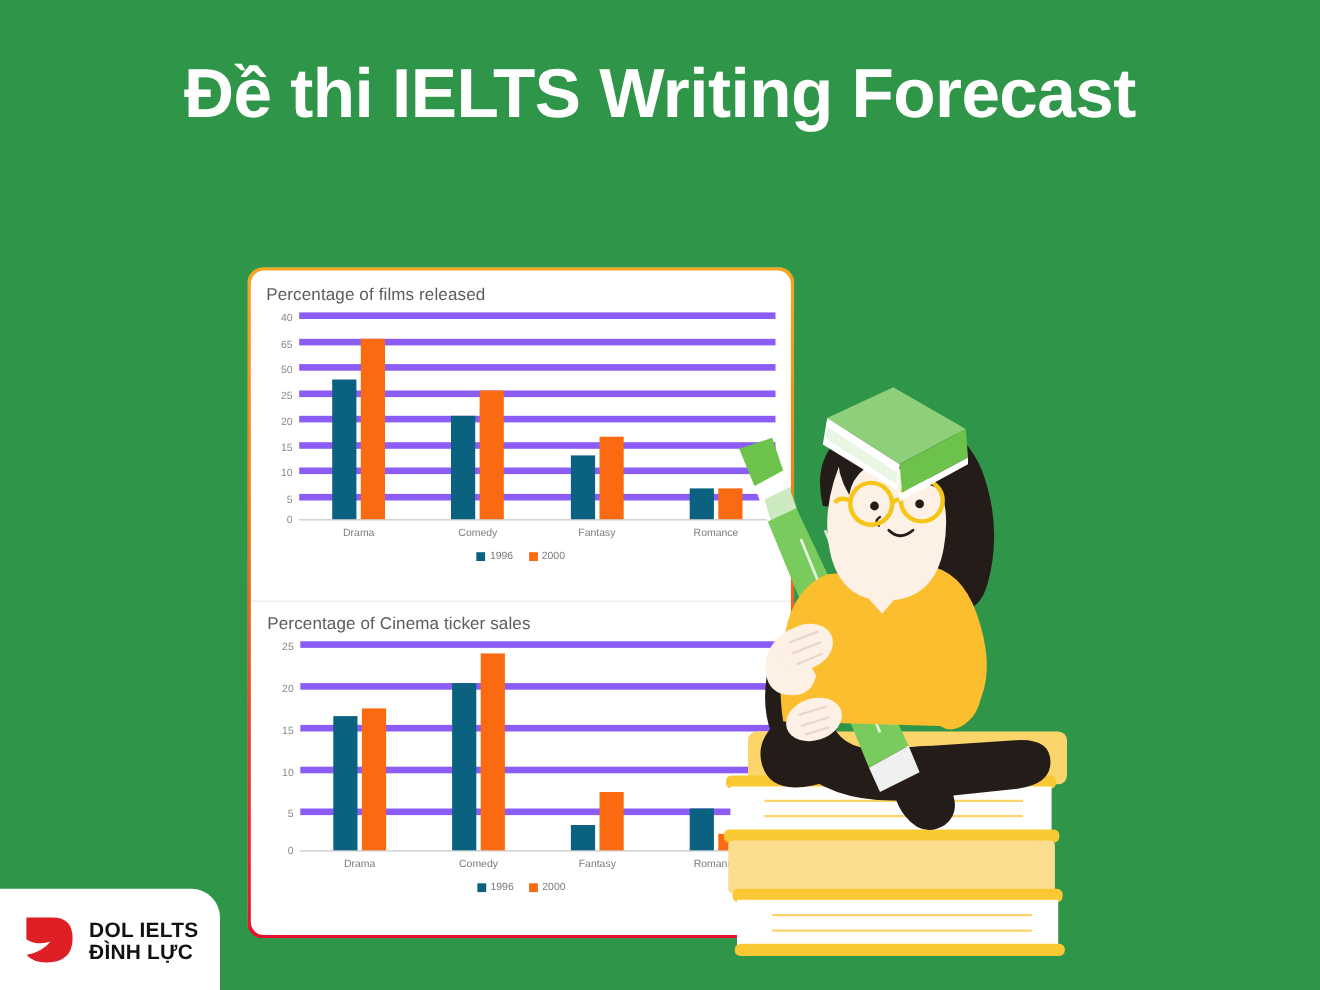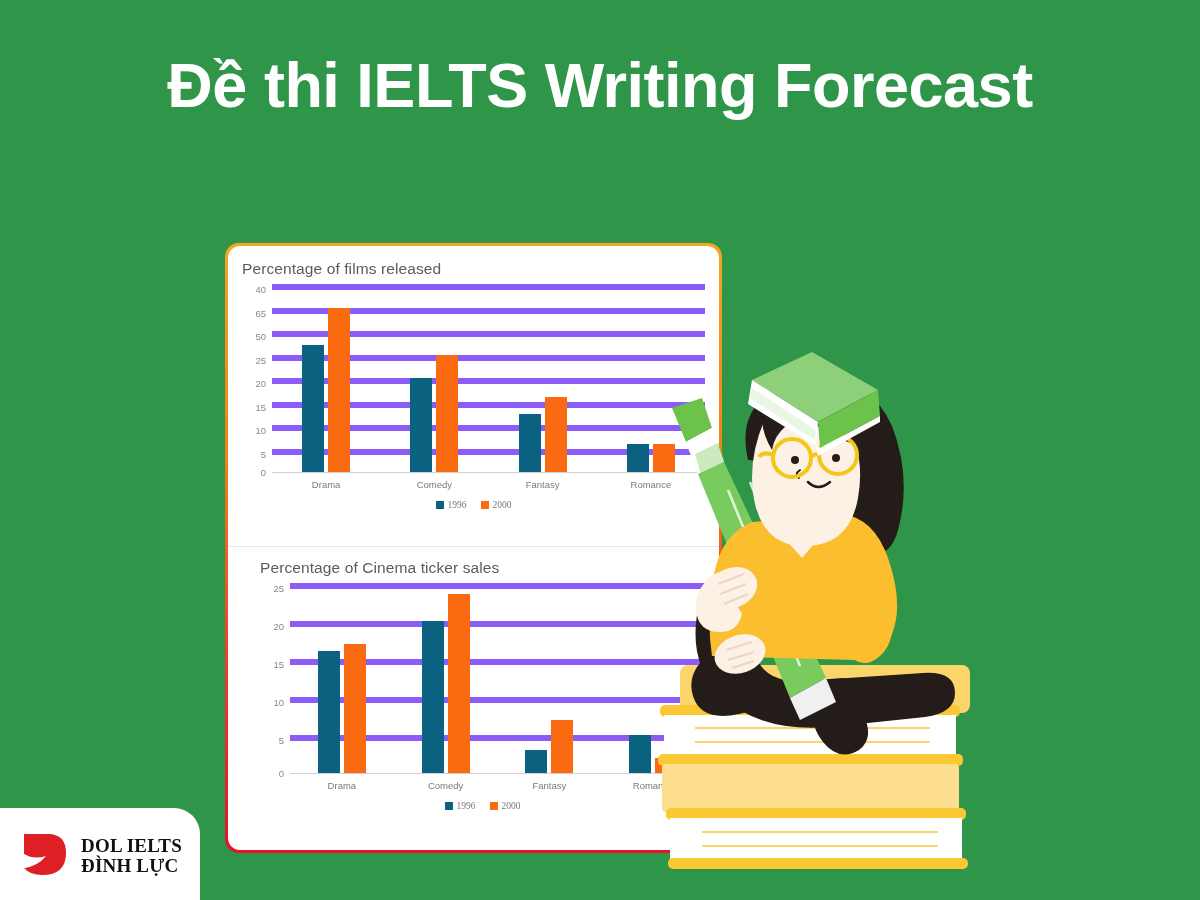--- a/index.html
+++ b/index.html
@@ -36,21 +36,21 @@
   .card-inner{
     width:100%;height:100%;
     background:#FFFFFF;
     border-radius:12px;
     overflow:hidden;
     position:relative;
   }
 
   .chart-block{position:relative;width:100%;box-sizing:border-box;}
   .chart-block.one{height:300px;padding:14px 14px 0 14px;}
-  .chart-block.two{height:302px;padding:12px 14px 0 32px;border-top:1px solid #E8E8E8;}
+  .chart-block.two{height:302px;padding:12px 14px 0 15px;border-top:1px solid #E8E8E8;}
 
   .chart-title{
     text-align:left;
     font-size:15.5px;
     color:#5C5C5C;
     font-weight:400;
     margin:0 0 6px 0;
     letter-spacing:0.1px;
   }
 
@@ -95,40 +95,40 @@
     padding-top:6px;
   }
   .xlabels span{
     font-size:9.5px;color:#7A7A7A;
     width:25%;text-align:center;
   }
   .legend{
     margin-top:10px;
     display:flex;justify-content:center;align-items:center;gap:14px;
   }
-  .legend .item{display:flex;align-items:center;gap:4px;font-family:Liberation Serif, serif;}
+  .legend .item{display:flex;align-items:center;gap:4px;}
   .legend .sw{width:8px;height:8px;display:block;}
   .legend .sw.s1996{background:#0B6280;}
   .legend .sw.s2000{background:#F96A11;}
   .legend .txt{font-size:9.5px;color:#7A7A7A;}
 
   
   .illu{position:absolute;left:640px;top:350px;width:360px;height:550px;}
   .illu svg{display:block;}
 
   
   .logo-plate{
     position:absolute;left:0;bottom:0;
     width:200px;height:92px;
     background:#FFFFFF;
     border-top-right-radius:26px;
   }
   .logo-row{
     position:absolute;left:18px;top:20px;
-    display:flex;align-items:center;gap:11px;font-family:Liberation Serif, serif;
+    display:flex;align-items:center;gap:11px;
   }
   .logo-text{line-height:1.04;}
   .logo-text div{
     font-size:19px;font-weight:700;color:#111111;letter-spacing:0.2px;
   }
 </style>
 </head>
 <body>
 
 <div class="title-wrap">

